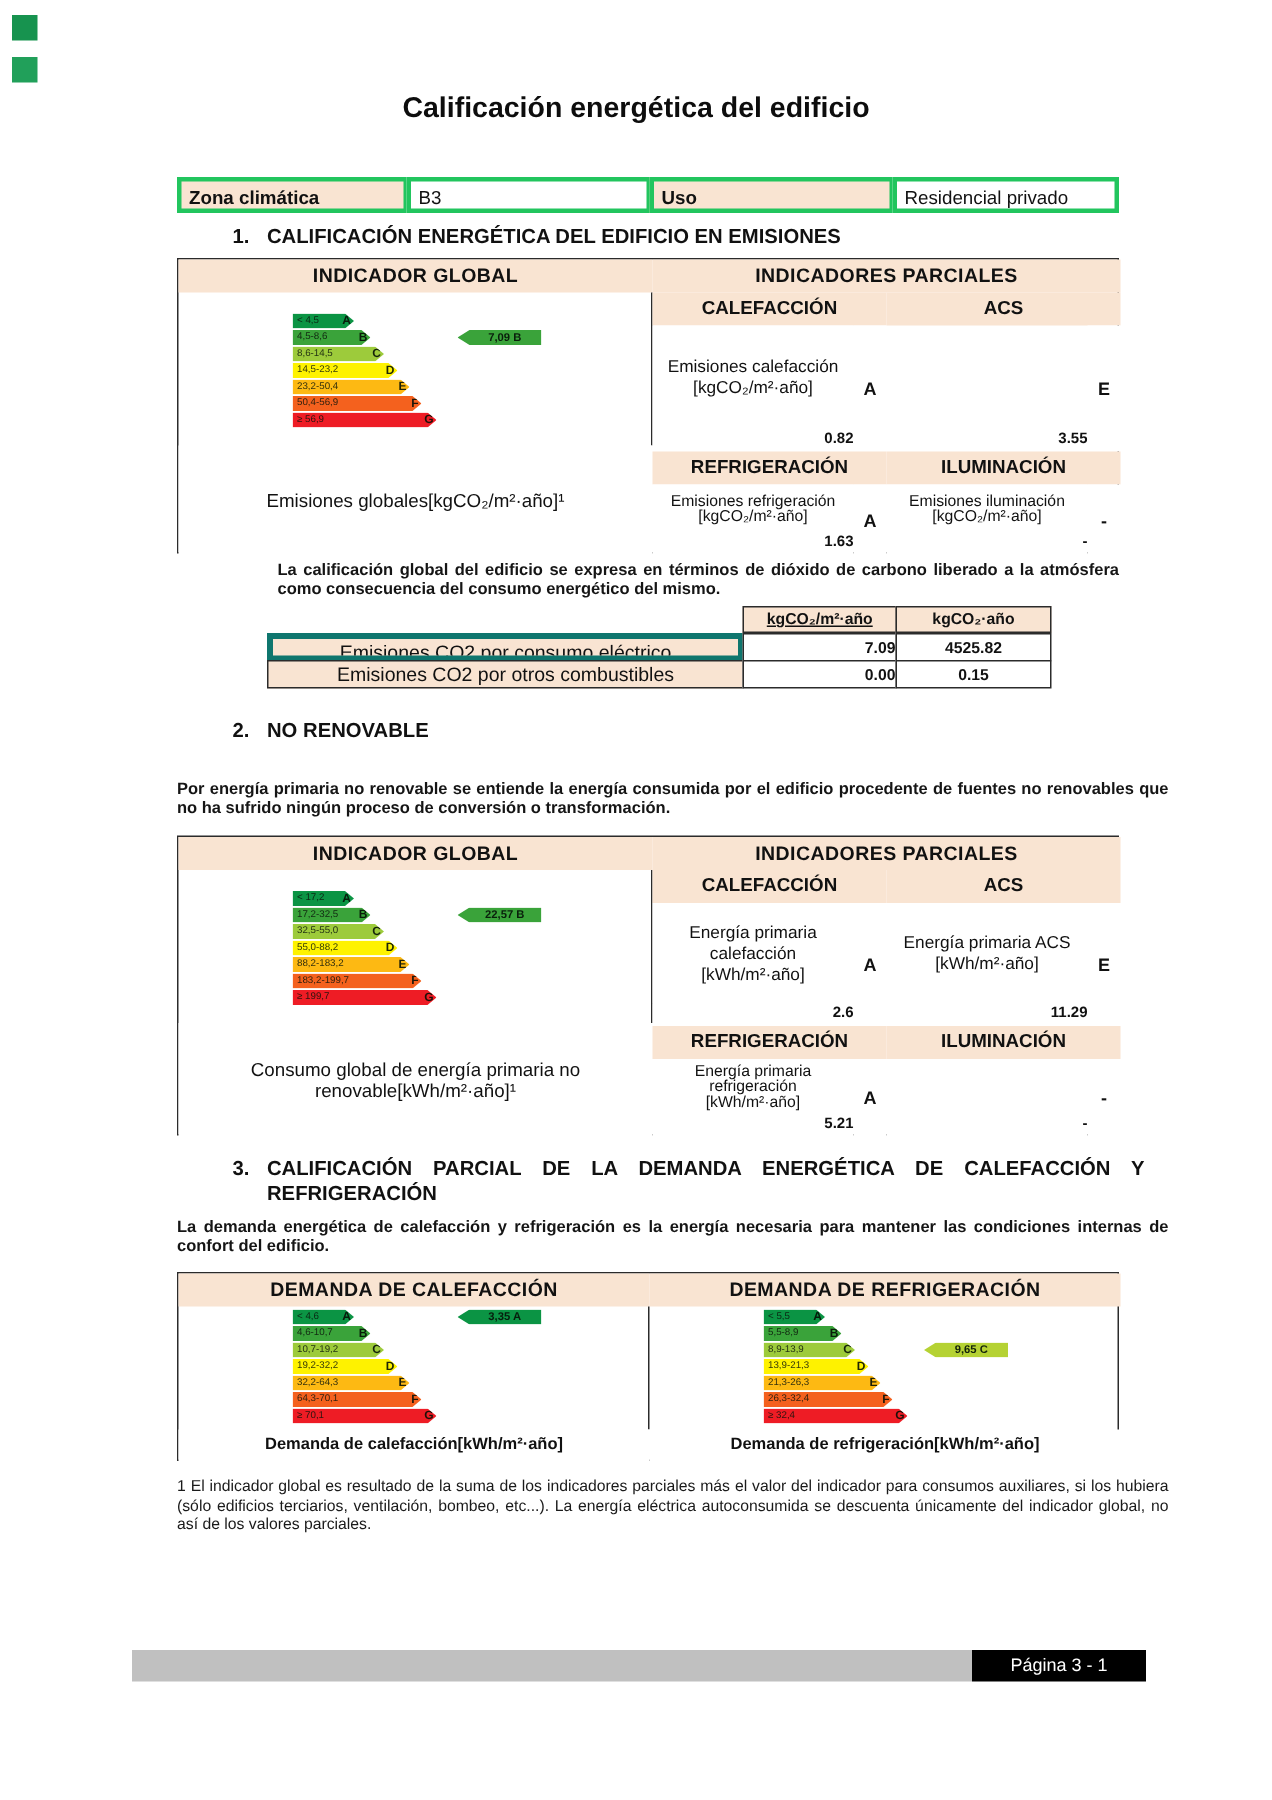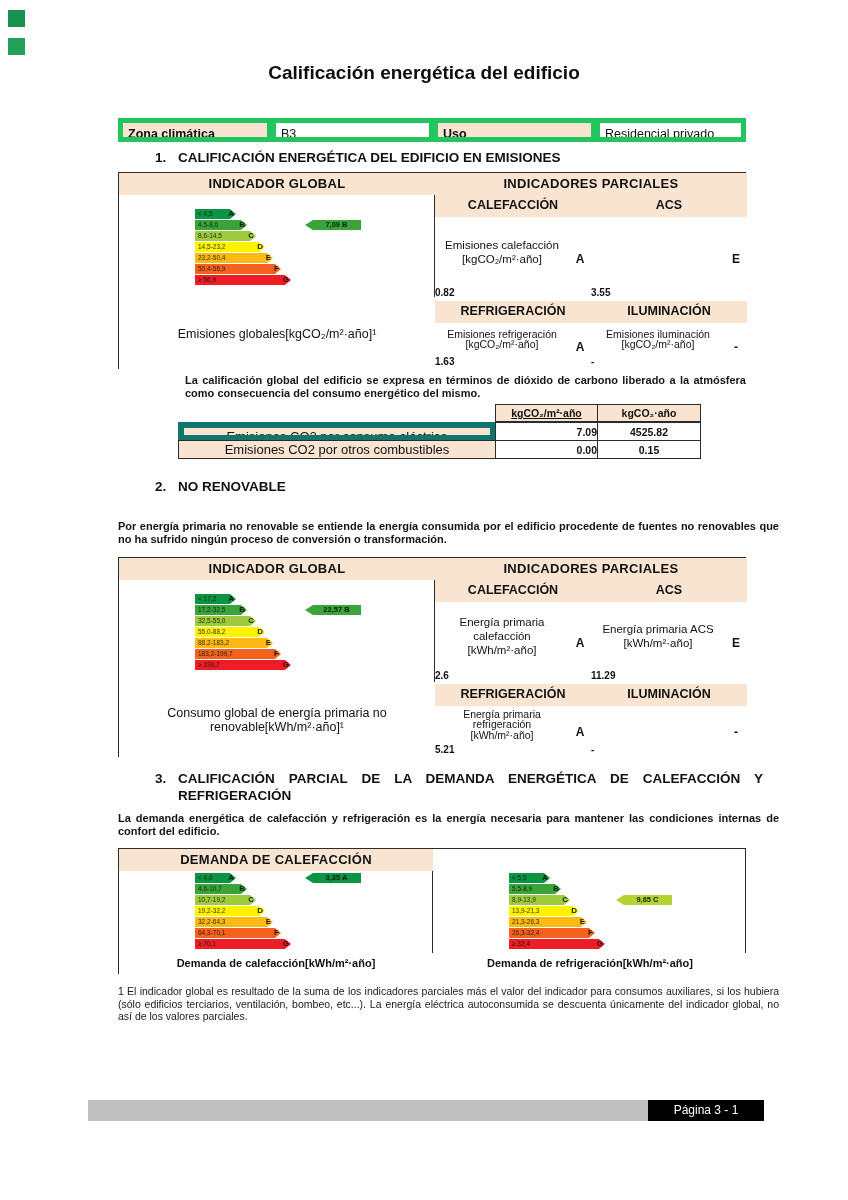--- a/index.html
+++ b/index.html
@@ -8,21 +8,21 @@
   .page { position:relative; width:848px; height:1200px; background:#fff; overflow:hidden; }
 
   .marker { position:absolute; width:17px; height:17px; }
   .marker1 { left:8px; top:10px; background:#17934f; }
   .marker2 { left:8px; top:38px; background:#21a05a; }
 
   .doc-title { position:absolute; top:62px; left:0; width:848px; text-align:center;
                font-size:19px; font-weight:bold; color:#0d0d0d; }
 
   
-  .cell { position:absolute; background:#fff; border:5px solid #22c55e; overflow:hidden; }
+  .cell { position:absolute; background:#fff; border:3px solid #22c55e; overflow:hidden; }
   .beige { background:#f9e4d2; }
 
   
   .info-table { position:absolute; left:118px; top:118px; width:628px; height:24px; }
   .info-table .cell { height:24px; top:0; font-size:12.5px; line-height:22px; padding-left:5px; }
   .ic1 { left:0; width:154px; font-weight:bold; }
   .ic2 { left:153px; width:163px; }
   .ic3 { left:315px; width:163px; font-weight:bold; }
   .ic4 { left:477px; width:151px; }
 
@@ -68,21 +68,21 @@
                   text-align:center; font-size:12.5px; padding:0 20px; }
   .t1 .global-label { top:124px; height:73px; }
   .t2 .global-label { top:124px; height:76px; }
 
   .subhead { width:156px; height:22px; font-size:12.5px; font-weight:bold; text-align:center;
              line-height:21px; background:#f9e4d2; }
   .qlabel { width:134px; display:flex; align-items:center; justify-content:center;
             text-align:center; padding:0 8px; }
   .row1 .qlabel, .qlabel.r1 { font-size:11.5px; line-height:14px; }
   .qlabel.r2 { font-size:10.5px; line-height:10.5px; }
-  .qvalue { width:134px; height:15px; font-size:10px; font-weight:bold; text-align:left; line-height:14px; }
+  .qvalue { width:134px; height:15px; font-size:10px; font-weight:bold; text-align:right; line-height:14px; }
   .qletter { width:22px; display:flex; align-items:center; justify-content:center;
              font-size:12px; font-weight:bold; }
 
   
   .t1 .sh1a { left:316px; top:22px; }  .t1 .sh1b { left:472px; top:22px; }
   .t1 .q1a  { left:316px; top:44px; height:69px; } .t1 .q1b { left:472px; top:44px; height:69px; }
   .t1 .v1a  { left:316px; top:113px; } .t1 .v1b { left:472px; top:113px; }
   .t1 .l1a  { left:450px; top:44px; height:84px; } .t1 .l1b { left:606px; top:44px; height:84px; }
   .t1 .sh2a { left:316px; top:128px; } .t1 .sh2b { left:472px; top:128px; }
   .t1 .q2a  { left:316px; top:150px; height:32px; } .t1 .q2b { left:472px; top:150px; height:32px; }
@@ -207,21 +207,21 @@
     <div class="cell qlabel r2 q2b">Emisiones iluminación [kgCO₂/m²·año]</div>
     <div class="cell qvalue v2b b-t">-</div>
     <div class="cell qletter l2b b-l">-</div>
   </div>
 
   <div class="note1">La calificación global del edificio se expresa en términos de dióxido de carbono liberado a la atmósfera como consecuencia del consumo energético del mismo.</div>
 
   <div class="co2">
     <div class="cell uh u1" style="border:1px solid #2b2b2b;text-decoration:underline;">kgCO₂/m²·año</div>
     <div class="cell uh u2" style="border:1px solid #2b2b2b;">kgCO₂·año</div>
-    <div class="cell lab r1" style="border:6px solid #0f766e;">Emisiones CO2 por consumo eléctrico</div>
+    <div class="cell lab r1" style="border:4px solid #0f766e;">Emisiones CO2 por consumo eléctrico</div>
     <div class="cell val r1 c1" style="border:1px solid #2b2b2b;">7.09</div>
     <div class="cell val r1 c2" style="border:1px solid #2b2b2b;">4525.82</div>
     <div class="cell lab r2" style="border:1px solid #2b2b2b;">Emisiones CO2 por otros combustibles</div>
     <div class="cell val r2 c1" style="border:1px solid #2b2b2b;">0.00</div>
     <div class="cell val r2 c2" style="border:1px solid #2b2b2b;">0.15</div>
   </div>
 
   <div class="sec-head sh2">
     <span class="sec-num">2.</span><span class="sec-title">
       <span>NO RENOVABLE</span>
@@ -286,20 +286,21 @@
   <div class="sec-head sh3">
     <span class="sec-num">3.</span><span class="sec-title">
       <span class="jline">CALIFICACIÓN PARCIAL DE LA DEMANDA ENERGÉTICA DE CALEFACCIÓN Y</span>
       <span>REFRIGERACIÓN</span>
     </span>
   </div>
   <div class="para para3">La demanda energética de calefacción y refrigeración es la energía necesaria para mantener las condiciones internas de confort del edificio.</div>
 
   <div class="etable t3">
     <div class="cell hd dh-l b-r b-b">DEMANDA DE CALEFACCIÓN</div>
+    <div class="cell hd dh-r b-b">DEMANDA DE REFRIGERACIÓN</div>
     <div class="chart-cell dc-l pad2" style="position:absolute;border-right:1px solid #2b2b2b;">
         <div class="band" style="width: 41px; background: rgb(11, 148, 68);">
           <span class="band-range">&lt; 4,6</span>
           <span class="band-letter">A</span>
         </div>
         <div class="band" style="width: 52px; background: rgb(58, 163, 58);">
           <span class="band-range">4,6-10,7</span>
           <span class="band-letter">B</span>
         </div>
         <div class="band" style="width: 61px; background: rgb(157, 203, 59);">

